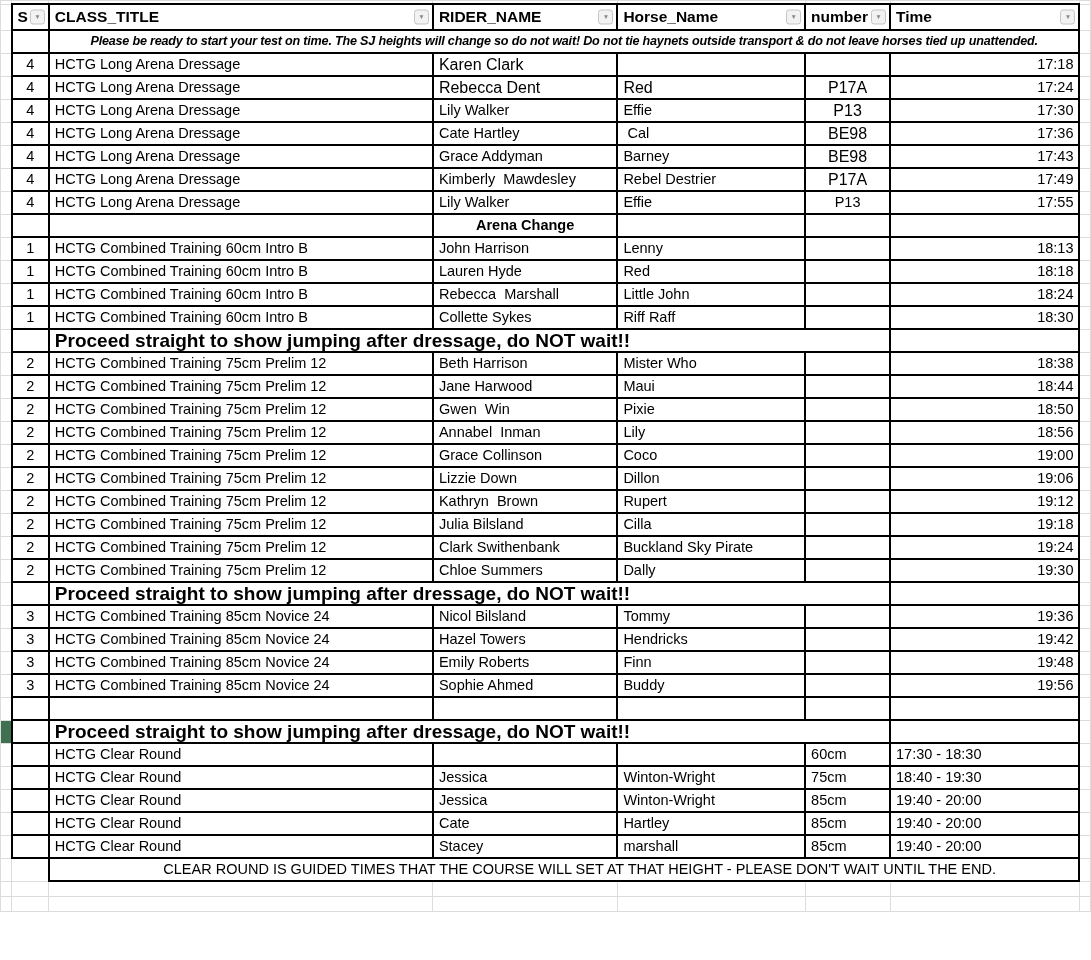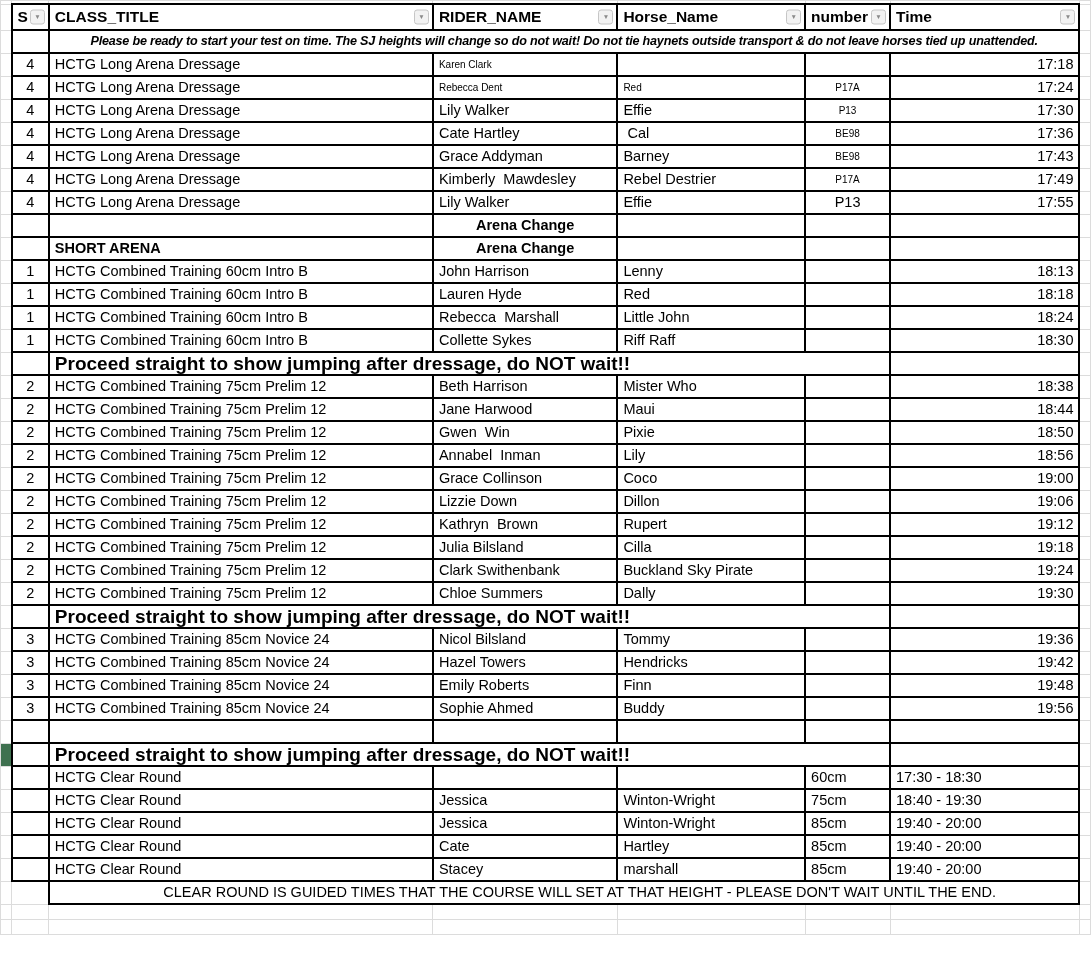--- a/index.html
+++ b/index.html
@@ -27,21 +27,21 @@
   .ghost{border:1px solid var(--gridline);}
   .strip{padding:0;}
   .hdrcell{font-weight:bold;font-size:15.5px;position:relative;padding-right:20px;}
   .fbtn{
     position:absolute;right:3px;top:50%;transform:translateY(-50%);
     width:15px;height:15px;box-sizing:border-box;border-radius:3px;
     background:var(--btn-bg);border:1px solid var(--btn-border);
     display:flex;align-items:center;justify-content:center;
     font-size:6.5px;color:var(--btn-arrow);cursor:pointer;
   }
-  .small{font-size:10px;}
+  .small{font-size:16px;}
   .b{font-weight:bold;}
   .c{text-align:center;}
   .r{text-align:right;}
   .notice{font-weight:bold;font-size:12.6px;letter-spacing:-0.2px;text-align:center;padding:0 2px;font-style:italic;}
   .proceed{font-weight:bold;font-size:19px;text-align:left;}
   .note{font-size:14.5px;text-align:center;padding-left:36px;}
   .green{background:var(--green);}
 </style>
 </head>
 <body>
@@ -160,30 +160,20 @@
           <td class="cell c"></td>
           <td class="cell"></td>
           <td class="cell b c">Arena Change</td>
           <td class="cell"></td>
           <td class="cell c"></td>
           <td class="cell r"></td>
           <td class="ghost strip"></td>
         </tr>
         <tr>
           <td class="ghost strip"></td>
-          <td class="cell c"></td>
-          <td class="cell b">SHORT ARENA</td>
-          <td class="cell b c">Arena Change</td>
-          <td class="cell"></td>
-          <td class="cell c"></td>
-          <td class="cell r"></td>
-          <td class="ghost strip"></td>
-        </tr>
-        <tr>
-          <td class="ghost strip"></td>
           <td class="cell c">1</td>
           <td class="cell">HCTG Combined Training 60cm Intro B</td>
           <td class="cell">John Harrison</td>
           <td class="cell">Lenny</td>
           <td class="cell c"></td>
           <td class="cell r">18:13</td>
           <td class="ghost strip"></td>
         </tr>
         <tr>
           <td class="ghost strip"></td>

